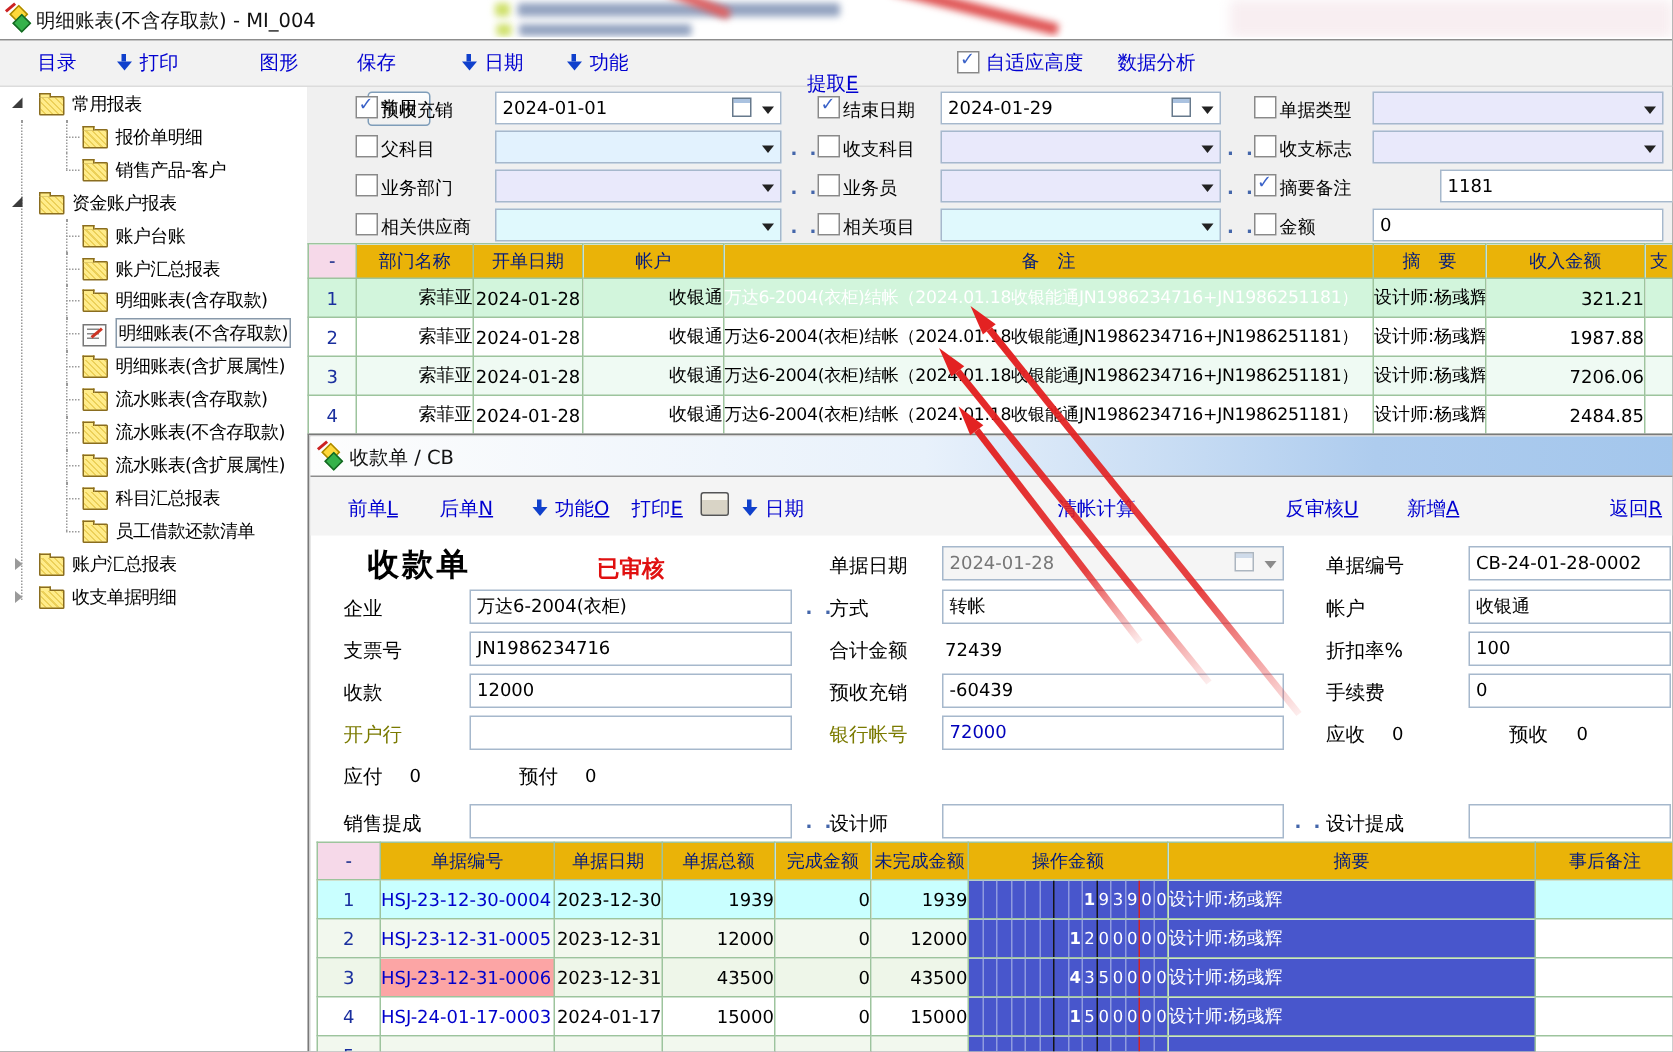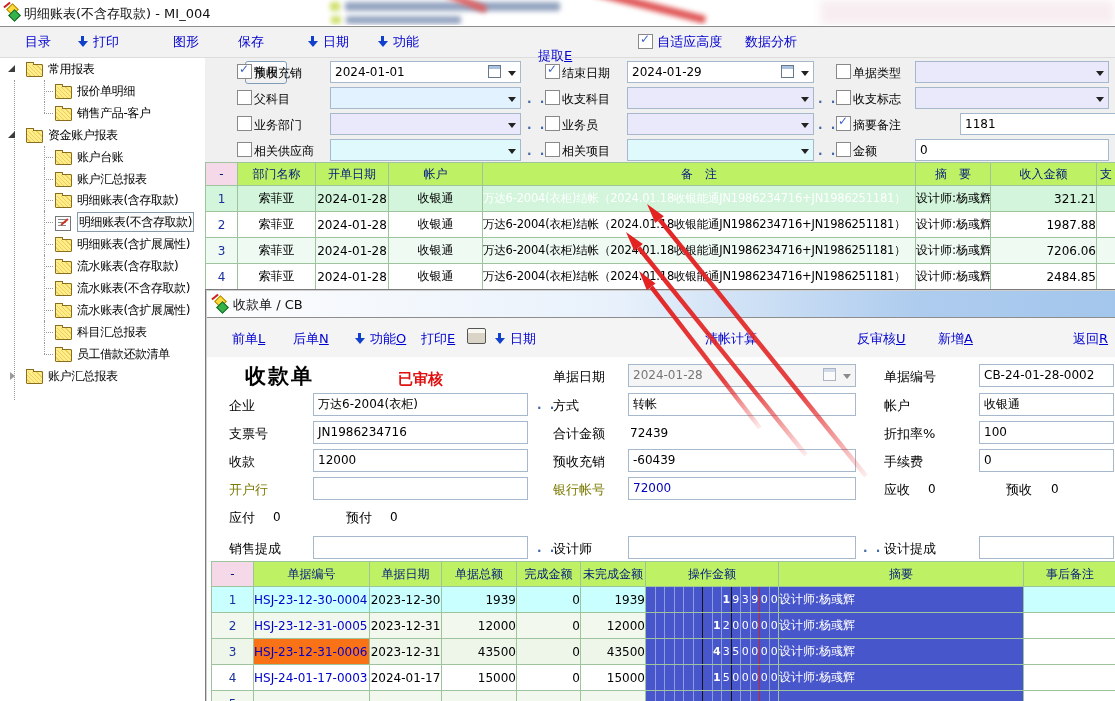--- a/index.html
+++ b/index.html
@@ -51,31 +51,31 @@
   .field.t-blue{background:#e2f2fe;}
   .field.t-lav{background:#e9e9fb;}
   .field.t-cyan{background:#e0f9fd;}
   .caret{position:absolute;right:4px;top:9px;border-left:4px solid transparent;border-right:4px solid transparent;border-top:5px solid #222;}
   .cal{position:absolute;right:19px;top:3px;width:13px;height:13px;border:1px solid #66798c;background:linear-gradient(#aac2e0 0 3px,#fff 3px);box-sizing:border-box;}
   .cal.gray{opacity:.5;}
   .dots{position:absolute;color:#4466aa;font-weight:bold;font-size:12px;letter-spacing:2px;}
   
   table{border-collapse:collapse;table-layout:fixed;}
   .grid td,.grid th{border:1px solid #9dc49d;overflow:hidden;white-space:nowrap;padding:0;font-weight:normal;}
-  .grid th{background:#bef264;color:#001a80;font-size:12px;}
+  .grid th{background:#eab308;color:#001a80;font-size:12px;}
   .grid th.hnum{background:#f6d9e9;}
   .main-table{left:205px;top:162px;z-index:3;}
   .numcol{text-align:center;color:#1a2f9e;}
   .cell-note{font-size:11.5px;padding:0 2px;letter-spacing:-0.2px;}
   .sel-cell{background:#4444c8;color:#fff;}
   .r-sel td{background:#d2f5dc;}
   .r-tint td{background:#effaf3;}
   .tr-w td{background:#ffffff;}
   .right{text-align:right;padding-right:5px;}
-  .left6{text-align:center;padding-left:6px;}
+  .left6{text-align:right;padding-left:6px;}
   .center{text-align:center;}
   
   .modal{left:205px;top:289px;width:912px;height:414px;background:#fff;border:1px solid #7a7a7a;
          box-shadow:0 0 0 1px #cfcfcf inset;z-index:10;overflow:hidden;}
   .m-title{position:absolute;left:1px;top:1px;right:1px;height:26px;
            background:linear-gradient(90deg,#fdfdfd 0%,#e8f1fb 45%,#aeccee 78%,#a3c6ec 100%);
            border-bottom:1px solid #8d8d8d;}
   .m-title-text{position:absolute;left:26px;top:5px;font-size:13px;color:#111;}
   .m-toolbar{position:absolute;left:1px;top:28px;right:1px;height:39px;background:#f4f4f4;}
   .m-toolbar .tb-item{top:12px;}
@@ -211,20 +211,25 @@
       <div class="tree-row" style="top: 286px;">
         <div class="vline half"></div>
         <div class="hstub"></div>
         <div class="folder" style="left: 55px;"></div>
         <span class="tree-label" style="left: 77px;">员工借款还款清单</span>
       </div>
       <div class="tree-row" style="top: 308px;">
         <div class="exp closed"></div>
         <div class="folder" style="left: 26px;"></div>
         <span class="tree-label" style="left: 48px;">账户汇总报表</span>
+      </div>
+      <div class="tree-row" style="top: 330px;">
+        <div class="exp closed"></div>
+        <div class="folder" style="left: 26px;"></div>
+        <span class="tree-label" style="left: 48px;">收支单据明细</span>
       </div>
     </div>
 
   <div class="abs filter-panel" id="filter-panel">
       <div class="btn" style="left: 4px; top: 4px; width: 40px; height: 21px; line-height: 21px;">常用</div>
       <span class="cb on" style="position: absolute; left: 32px; top: 7px;"></span>
       <span class="flabel12" style="left: 49px; top: 8px;">预收充销</span>
       <div class="field" style="left: 125px; top: 4px; width: 191px;"><span>2024-01-01</span><span class="cal"></span><span class="caret"></span></div>
       <span class="cb on" style="position: absolute; left: 340px; top: 7px;"></span>
       <span class="flabel12" style="left: 357px; top: 8px;">结束日期</span>
@@ -488,21 +493,21 @@
                   <div class="dg kr">0</div>
                   <div class="dg">0</div>
                   <div class="dg">0</div>
                 </div>
               </td>
               <td class="blue-cell">设计师:杨彧辉</td>
               <td style="background: rgb(255, 255, 255);"></td>
             </tr>
             <tr style="height: 26px;">
               <td class="numcol" style="background: rgb(238, 246, 233);">3</td>
-              <td class="codecell" style="background: #f97316;">HSJ-23-12-31-0006</td>
+              <td class="codecell" style="background: #fca5a5;">HSJ-23-12-31-0006</td>
               <td class="left6" style="background: rgb(238, 246, 233);">2023-12-31</td>
               <td class="right" style="background: rgb(238, 246, 233);">43500</td>
               <td class="right" style="background: rgb(238, 246, 233);">0</td>
               <td class="right" style="background: rgb(238, 246, 233);">43500</td>
               <td>
                 <div class="dgrid">
                   <div class="dg"></div>
                   <div class="dg"></div>
                   <div class="dg"></div>
                   <div class="dg"></div>

